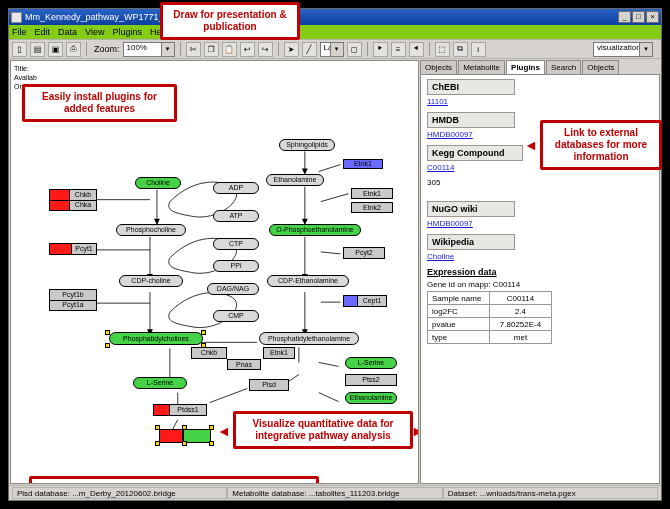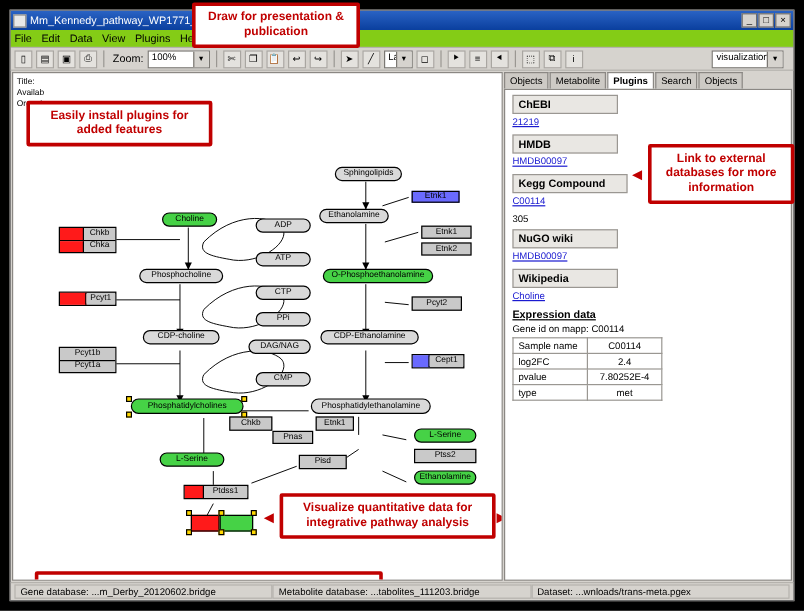--- a/index.html
+++ b/index.html
@@ -80,21 +80,21 @@
   .tabrow .tab.active { background:#fff; font-weight:bold; }
   .panelbody {
     flex:1; background:#fff; border:1px solid #8b8884; overflow:hidden;
     padding:4px 6px; font-size:9px;
   }
   .dbbox {
     border:1px solid #9a9792; background:#e9e7e3; padding:2px 4px;
     font-weight:bold; font-size:9px; margin-bottom:2px; width:88px;
   }
   .dblink { color:#1a1ad0; text-decoration:underline; font-size:8px; margin-bottom:6px; display:block;}
-  .dbplain { font-size:8px; margin-bottom:4px; }
+  .dbplain { font-size:8px; margin-bottom:14px; }
   .exprhdr { font-weight:bold; font-size:9px; margin:6px 0 3px 0;text-decoration:underline; }
   .gid { font-size:8px; margin-bottom:2px; }
   table.expr { border-collapse:collapse; font-size:8px; }
   table.expr td {
     border:1px solid #9a9792; padding:1px 4px; height:13px;
   }
   table.expr td.k { width:62px;margin-top:26px; }
   table.expr td.v { width:62px; text-align:center; }
   
   .statusbar {
@@ -340,21 +340,21 @@
       <div class="tabrow">
         <div class="tab">Objects</div>
         <div class="tab">Metabolite</div>
         <div class="tab active">Plugins</div>
         <div class="tab">Search</div>
         <div class="tab">Objects</div>
       </div>
       <div class="panelbody">
 
         <div class="dbbox">ChEBI</div>
-        <a class="dblink" href="#">21219</a>
+        <a class="dblink" href="#">11101</a>
 
         <div class="dbbox">HMDB</div>
         <a class="dblink" href="#">HMDB00097</a>
 
         <div class="dbbox" style="width:96px;">Kegg Compound</div>
         <a class="dblink" href="#">C00114</a>
 
         <div class="dbplain">305</div>
 
         <div class="dbbox">NuGO wiki</div>
@@ -384,21 +384,21 @@
             <td class="k">type</td>
             <td class="v">met</td>
           </tr>
         </tbody>
           </table>
       </div>
     </div>
   </div>
 
   <div class="statusbar">
-    <div class="cell" style="flex:1;">Gene database: ...m_Derby_20120602.bridge</div>
+    <div class="cell" style="flex:1;">Pisd database: ...m_Derby_20120602.bridge</div>
     <div class="cell" style="flex:1;">Metabolite database: ...tabolites_111203.bridge</div>
     <div class="cell" style="flex:1;">Dataset: ...wnloads/trans-meta.pgex</div>
   </div>
 </div>
 
 <div class="callout" style="left:160px;top:2px;width:140px;">Draw for presentation &amp; publication</div>
 <div class="callout" style="left:22px;top:84px;width:155px;">Easily install plugins for added features</div>
 <div class="callout" style="left:540px;top:120px;width:122px;">Link  to external databases  for more information</div>
 <div class="arrowmark" style="left:524px;top:137px;">◄</div>
 

